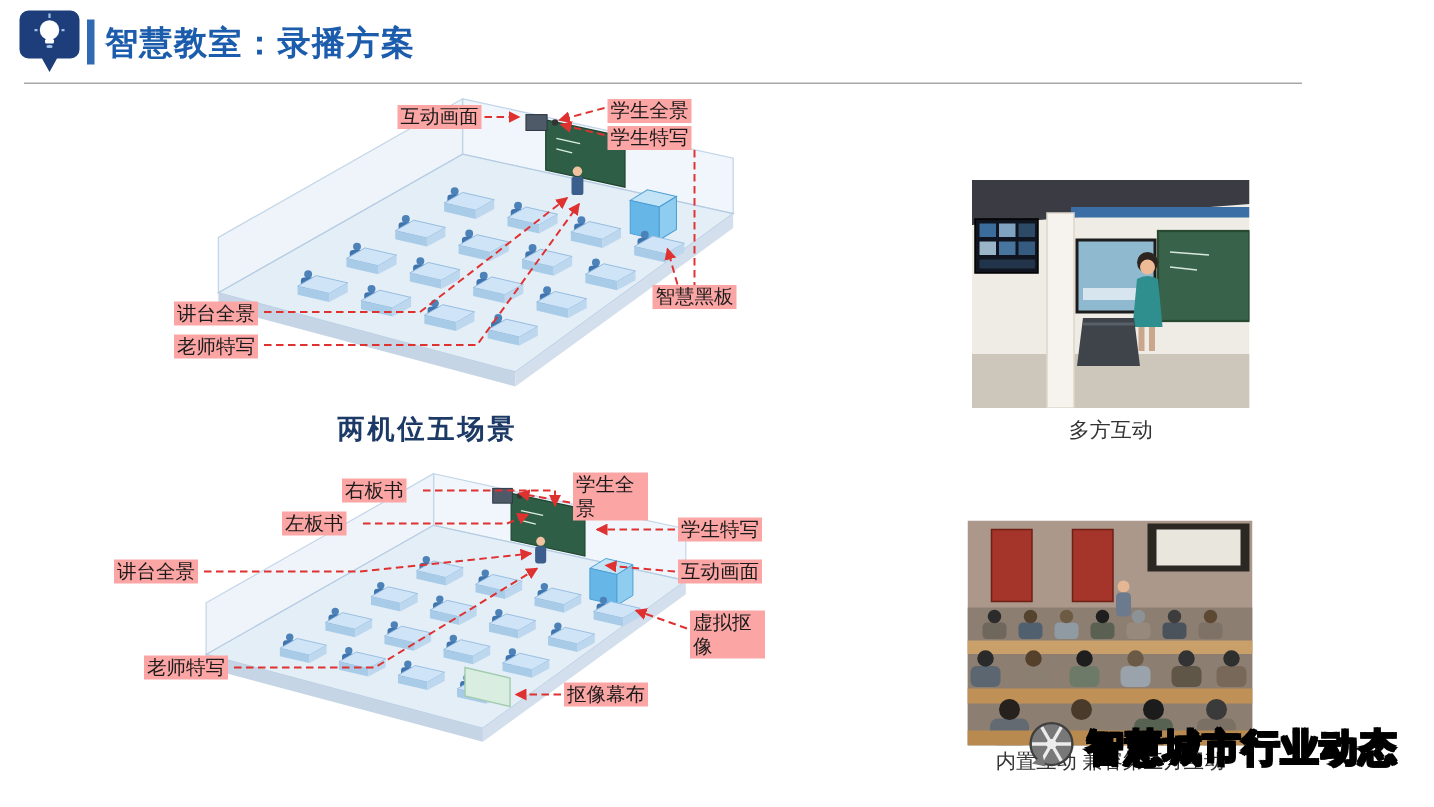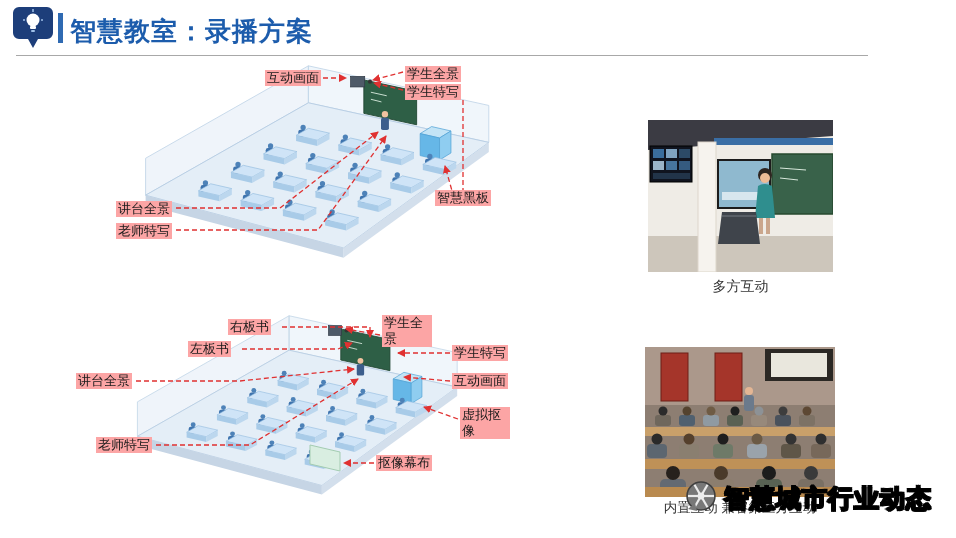--- a/index.html
+++ b/index.html
@@ -1,21 +1,21 @@
 <!DOCTYPE html>
 <html><head>
 <meta charset="utf-8">
 <style>
   html,body{margin:0;padding:0;background:#ffffff;}
   .slide{position:relative;width:956px;height:538px;background:#fff;overflow:hidden;
          font-family:"Liberation Sans","DejaVu Sans",sans-serif;}
   
   .header-icon{position:absolute;left:12px;top:5px;}
   .vbar{position:absolute;left:58px;top:13px;width:5px;height:30px;background:#2f6ab2;}
-  .page-title{position:absolute;left:70px;top:14px;font-size:26px;font-weight:bold;color:#1c5cac;letter-spacing:1px;}
+  .page-title{position:absolute;left:70px;top:14px;font-size:22px;font-weight:bold;color:#1c5cac;letter-spacing:1px;}
   .divider{position:absolute;left:16px;top:55px;width:852px;height:1px;background:#a8a8a8;}
   
   .diagram{position:absolute;}
   .diagram svg{position:absolute;left:0;top:0;}
   .lbl{position:absolute;font-size:13px;line-height:16px;color:#1a1a1a;background:#fca5a5;
        padding:0 2px;white-space:nowrap;z-index:2;}
   .lbl.wrap{white-space:normal;width:46px;text-align:left;}
   .diagram-caption{position:absolute;font-size:18px;font-weight:bold;color:#1d3a66;
        text-align:center;letter-spacing:2px;z-index:2;}
   .co polyline{fill:none;stroke:#e03131;stroke-width:1.3;stroke-dasharray:5 3;}
@@ -105,20 +105,21 @@
         <polyline points="116,146 220,146 318,70" marker-end="url(#arr)"></polyline>
         <polyline points="116,168 258,168 326,74" marker-end="url(#arr)"></polyline>
       </g>
     </svg>
     <div class="lbl" style="left:205px;top:8px">互动画面</div>
     <div class="lbl" style="left:345px;top:4px">学生全景</div>
     <div class="lbl" style="left:345px;top:22px">学生特写</div>
     <div class="lbl" style="left:56px;top:139px">讲台全景</div>
     <div class="lbl" style="left:56px;top:161px">老师特写</div>
     <div class="lbl" style="left:375px;top:128px">智慧黑板</div>
+    <div class="diagram-caption" style="left:115px;top:212px;width:220px">两机位五场景</div>
   </div>
 
   <div class="diagram" style="left:60px;top:315px;width:520px;height:215px">
     <svg width="520" height="180" viewBox="0 0 520 180">
       <use href="#classroom-art" transform="translate(20,-14) scale(0.82)"></use>
       <polygon points="250,130 280,137 280,156 250,149" fill="#d9eee1" stroke="#a3ccb1" stroke-width="1"></polygon>
       <g class="co">
         <polyline points="222,12 310,12 310,22" marker-end="url(#arr)"></polyline>
         <polyline points="182,34 278,34 292,28" marker-end="url(#arr)"></polyline>
         <polyline points="320,20 286,14" marker-end="url(#arr)"></polyline>

